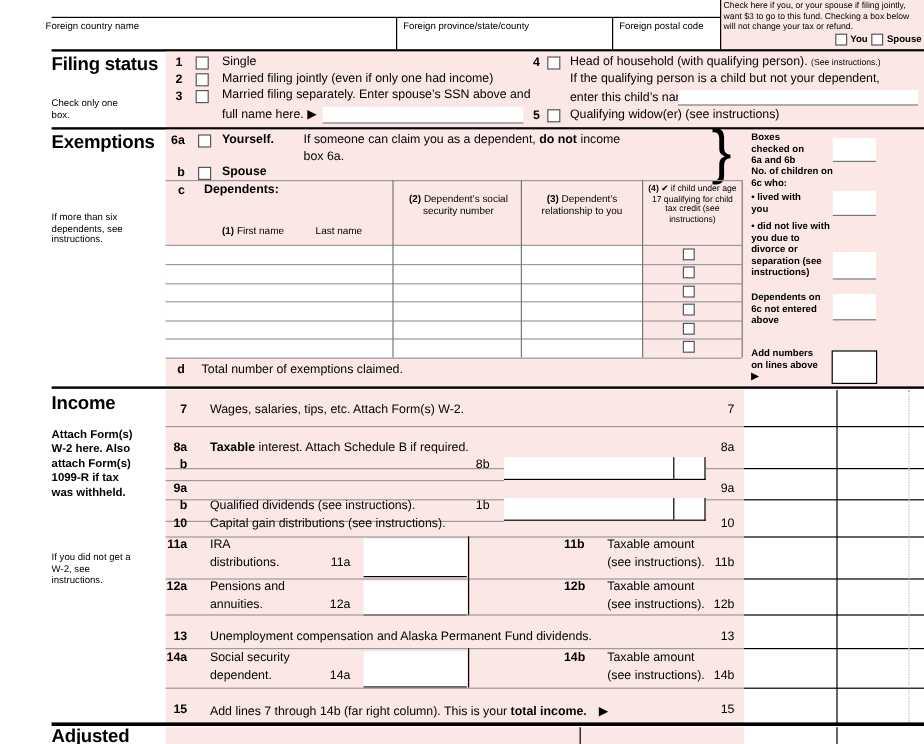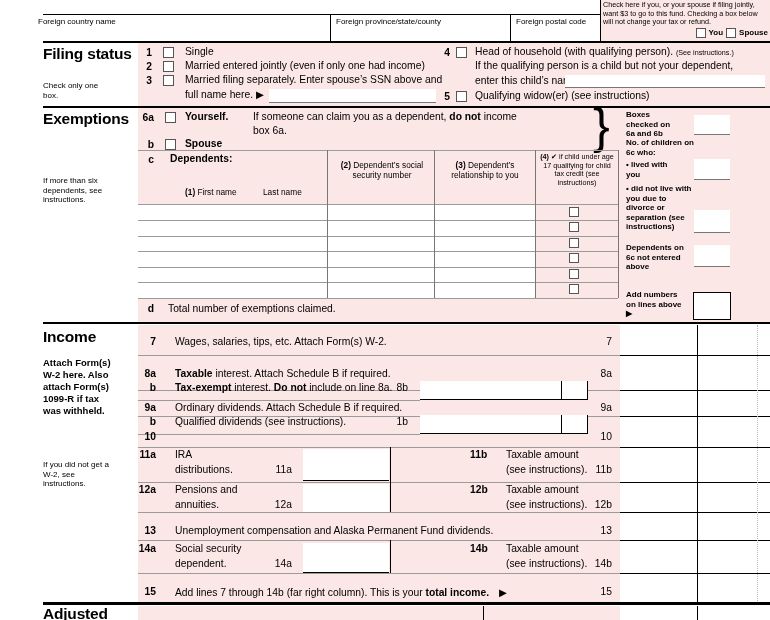--- a/index.html
+++ b/index.html
@@ -56,21 +56,21 @@
   <div class="a pink" style="left:138px;top:43px;width:632px;height:63px"></div>
   <div class="a h" style="left:43px;top:45px;width:95px">Filing status</div>
   <div class="a sm" style="left:43px;top:81px;width:60px">Check only one box.</div>
 
   <div class="a t b r" style="left:132px;top:47px;width:20px">1</div>
   <div class="a cb" style="left:163px;top:47px"></div>
   <div class="a t" style="left:185px;top:46px">Single</div>
 
   <div class="a t b r" style="left:132px;top:61px;width:20px">2</div>
   <div class="a cb" style="left:163px;top:61px"></div>
-  <div class="a t" style="left:185px;top:60px">Married entered jointly (even if only one had income)</div>
+  <div class="a t" style="left:185px;top:60px">Married filing jointly (even if only one had income)</div>
 
   <div class="a t b r" style="left:132px;top:75px;width:20px">3</div>
   <div class="a cb" style="left:163px;top:75px"></div>
   <div class="a t" style="left:185px;top:74px">Married filing separately. Enter spouse’s SSN above and</div>
   <div class="a t" style="left:185px;top:88px">full name here. ▶</div>
   <div class="a entry" style="left:269px;top:89px;width:167px;height:13px"></div>
 
   <div class="a t b r" style="left:436px;top:47px;width:14px">4</div>
   <div class="a cb" style="left:456px;top:47px"></div>
   <div class="a t" style="left:475px;top:60px">If the qualifying person is a child but not your dependent,</div>
@@ -182,43 +182,42 @@
   <div class="a hl" style="left:620px;top:355px;width:150px"></div>
 
   <div class="a t b r" style="left:126px;top:368px;width:30px">8a</div>
   <div class="a t" style="left:175px;top:368px"><span class="b">Taxable</span><span> interest. Attach Schedule B if required.</span></div>
   <div class="a t r" style="left:576px;top:368px;width:36px">8a</div>
   <div class="a" style="left:620px;top:357px;width:137px;height:32px"></div>
   <div class="a hg" style="left:138px;top:390px;width:482px"></div>
   <div class="a hl" style="left:620px;top:390px;width:150px"></div>
 
   <div class="a t b r" style="left:126px;top:382px;width:30px">b</div>
-  <div class="a t" style="left:175px;top:382px"><span class="b">Tax-exempt</span><span> interest. </span><span class="b">Do not</span><span> include on line 8a.</span></div>
   <div class="a t r" style="left:382px;top:382px;width:26px">8b</div>
   <div class="a entryk" style="left:420px;top:381px;width:168px;height:19px;box-sizing:border-box">
       <div style="position:absolute;right:25px;top:0;bottom:0;width:1px;background:#000"></div>
     </div>
   <div class="a hg" style="left:138px;top:400px;width:282px"></div>
 
   <div class="a t b r" style="left:126px;top:402px;width:30px">9a</div>
-  <div class="a t" style="left:175px;top:402px">Ordinary dividends. Attach Schedule B if required.</div>
   <div class="a t r" style="left:576px;top:402px;width:36px">9a</div>
   <div class="a" style="left:620px;top:392px;width:137px;height:23px"></div>
   <div class="a hg" style="left:138px;top:416px;width:482px"></div>
   <div class="a hl" style="left:620px;top:416px;width:150px"></div>
 
   <div class="a t b r" style="left:126px;top:416px;width:30px">b</div>
   <div class="a t" style="left:175px;top:416px">Qualified dividends (see instructions).</div>
   <div class="a t r" style="left:382px;top:416px;width:26px">1b</div>
   <div class="a entryk" style="left:420px;top:415px;width:168px;height:19px;box-sizing:border-box">
       <div style="position:absolute;right:25px;top:0;bottom:0;width:1px;background:#000"></div>
     </div>
   <div class="a hg" style="left:138px;top:434px;width:282px"></div>
 
   <div class="a t b r" style="left:126px;top:431px;width:30px">10</div>
+  <div class="a t" style="left:175px;top:431px">Capital gain distributions (see instructions).</div>
   <div class="a t r" style="left:576px;top:431px;width:36px">10</div>
   <div class="a" style="left:620px;top:418px;width:137px;height:28px"></div>
   <div class="a hg" style="left:138px;top:447px;width:482px"></div>
   <div class="a hl" style="left:620px;top:447px;width:150px"></div>
 
   <div class="a vl" style="left:390px;top:447px;height:35px"></div>
   <div class="a t b r" style="left:126px;top:449px;width:30px">11a</div>
   <div class="a t" style="left:175px;top:449px">IRA</div>
   <div class="a t" style="left:175px;top:464px">distributions.</div>
   <div class="a t r" style="left:262px;top:464px;width:30px">11a</div>

